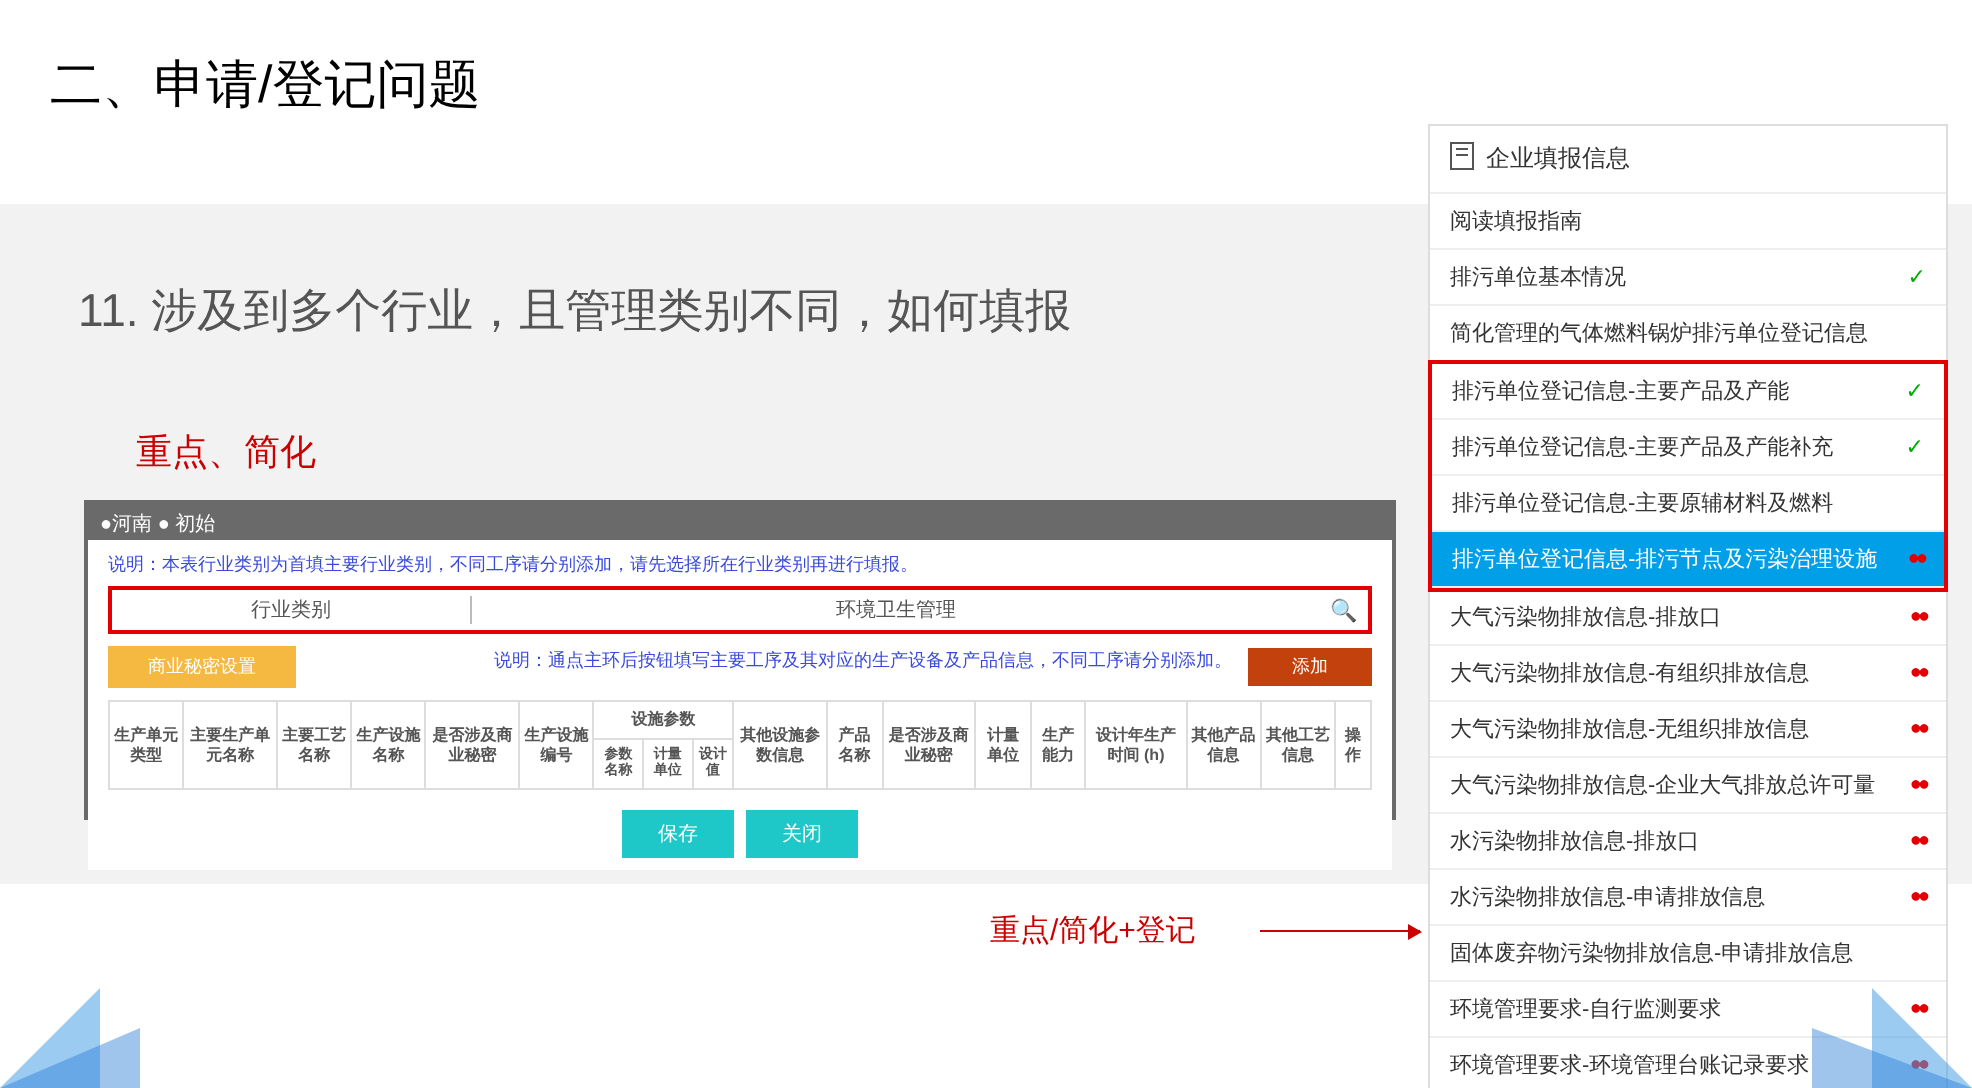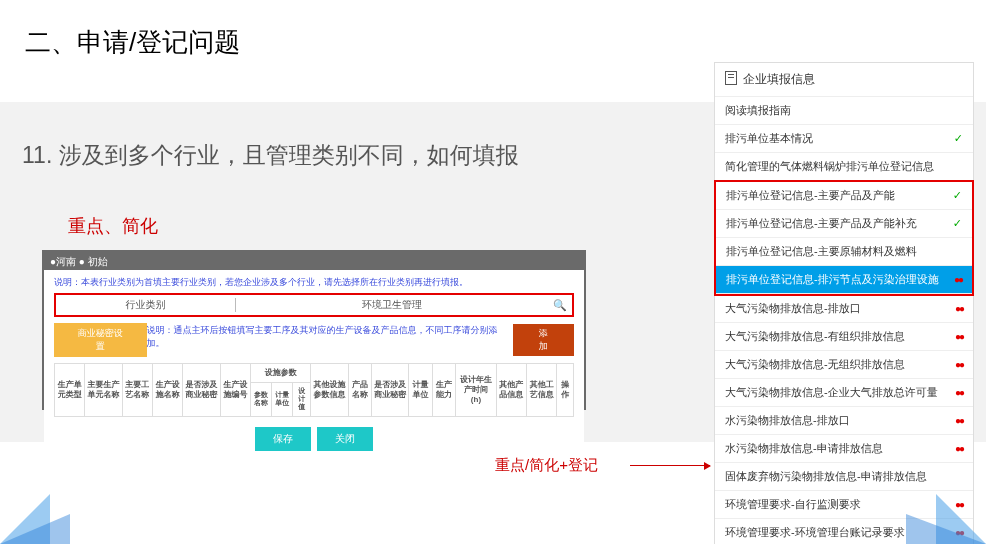--- a/index.html
+++ b/index.html
@@ -1,21 +1,21 @@
 <!DOCTYPE html>
 <html><head>
 <meta charset="utf-8">
 <style>
 *{margin:0;padding:0;box-sizing:border-box;font-family:"Microsoft YaHei","SimHei",sans-serif}
 body{width:986px;height:544px;background:#fff;position:relative;overflow:hidden}
 .page-title{font-size:26px;font-weight:normal;color:#000;padding:25px 25px 15px}
 .grey-area{background:#f2f2f2;position:absolute;left:0;right:0;top:102px;height:340px}
-.question{position:absolute;left:22px;top:140px;font-size:23px;color:#555;font-weight:300}
+.question{position:absolute;left:39px;top:140px;font-size:23px;color:#555;font-weight:300}
 .anno-red{position:absolute;left:68px;top:214px;color:#c00;font-size:18px}
-.app-window{position:absolute;left:42px;top:250px;width:544px;height:160px;border:2px solid #6a6a6a}
+.app-window{position:absolute;left:42px;top:250px;width:656px;height:160px;border:2px solid #6a6a6a}
 .app-title{background:#6a6a6a;color:#fff;font-size:10px;padding:3px 6px;height:18px}
 .app-body{padding:6px 10px;display:flex;flex-direction:column;gap:4px;background:#fff}
 .hint{color:#3a4bdc;font-size:9px}
 .row-box{border:2px solid #e40000;display:flex;align-items:center;height:24px;background:#fff}
 .row-lbl{width:180px;text-align:center;font-size:10px;color:#555;border-right:1px solid #bbb}
 .row-val{flex:1;text-align:center;font-size:10px;color:#555}
 .row-icn{width:24px;text-align:center;font-size:11px;color:#3a4bdc}
 .controls{display:flex;justify-content:space-between;align-items:center;margin-top:2px}
 .biz-btn{background:#f5b942;color:#fff;font-size:9px;padding:4px 20px;border:none}
 .add-btn{background:#c2410c;color:#fff;font-size:9px;padding:3px 22px;border:none}
@@ -46,21 +46,21 @@
 <body>
 
 <div class="page-title">二、申请/登记问题</div>
 <div class="grey-area"></div>
 <div class="question">11. 涉及到多个行业，且管理类别不同，如何填报</div>
 <div class="anno-red">重点、简化</div>
 
 <div class="app-window">
   <div class="app-title">●河南  ● 初始</div>
   <div class="app-body">
-    <div class="hint">说明：本表行业类别为首填主要行业类别，若您企业涉及多个行业，请先选择所在行业类别再进行填报。</div>
+    <div class="hint">说明：本表行业类别为首填主要行业类别，不同工序请分别添加，请先选择所在行业类别再进行填报。</div>
     <div class="row-box">
       <div class="row-lbl">行业类别</div>
       <div class="row-val">环境卫生管理</div>
       <div class="row-icn">🔍</div>
     </div>
     <div class="controls">
       <button class="biz-btn">商业秘密设置</button>
       <div style="display:flex;align-items:flex-start;gap:8px">
         <div class="hint">说明：通点主环后按钮填写主要工序及其对应的生产设备及产品信息，不同工序请分别添加。</div>
         <button class="add-btn">添加</button>

